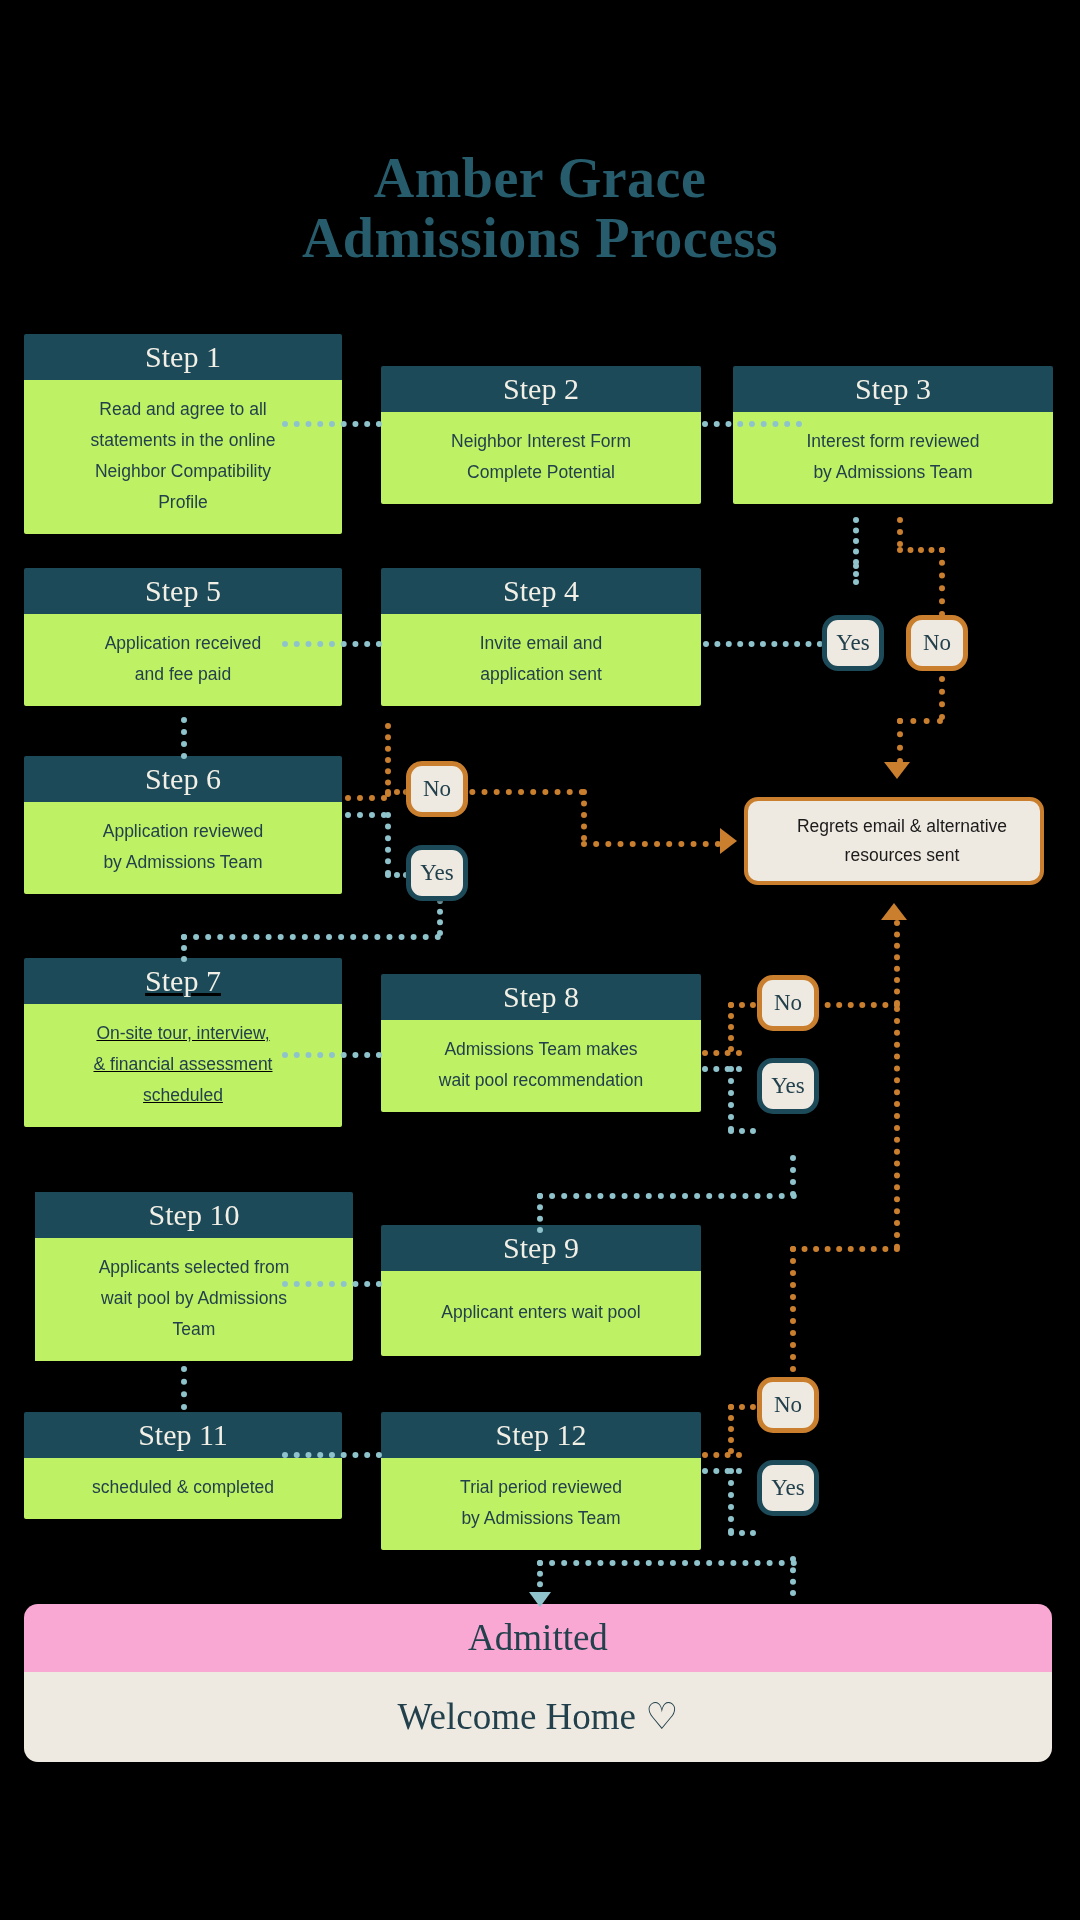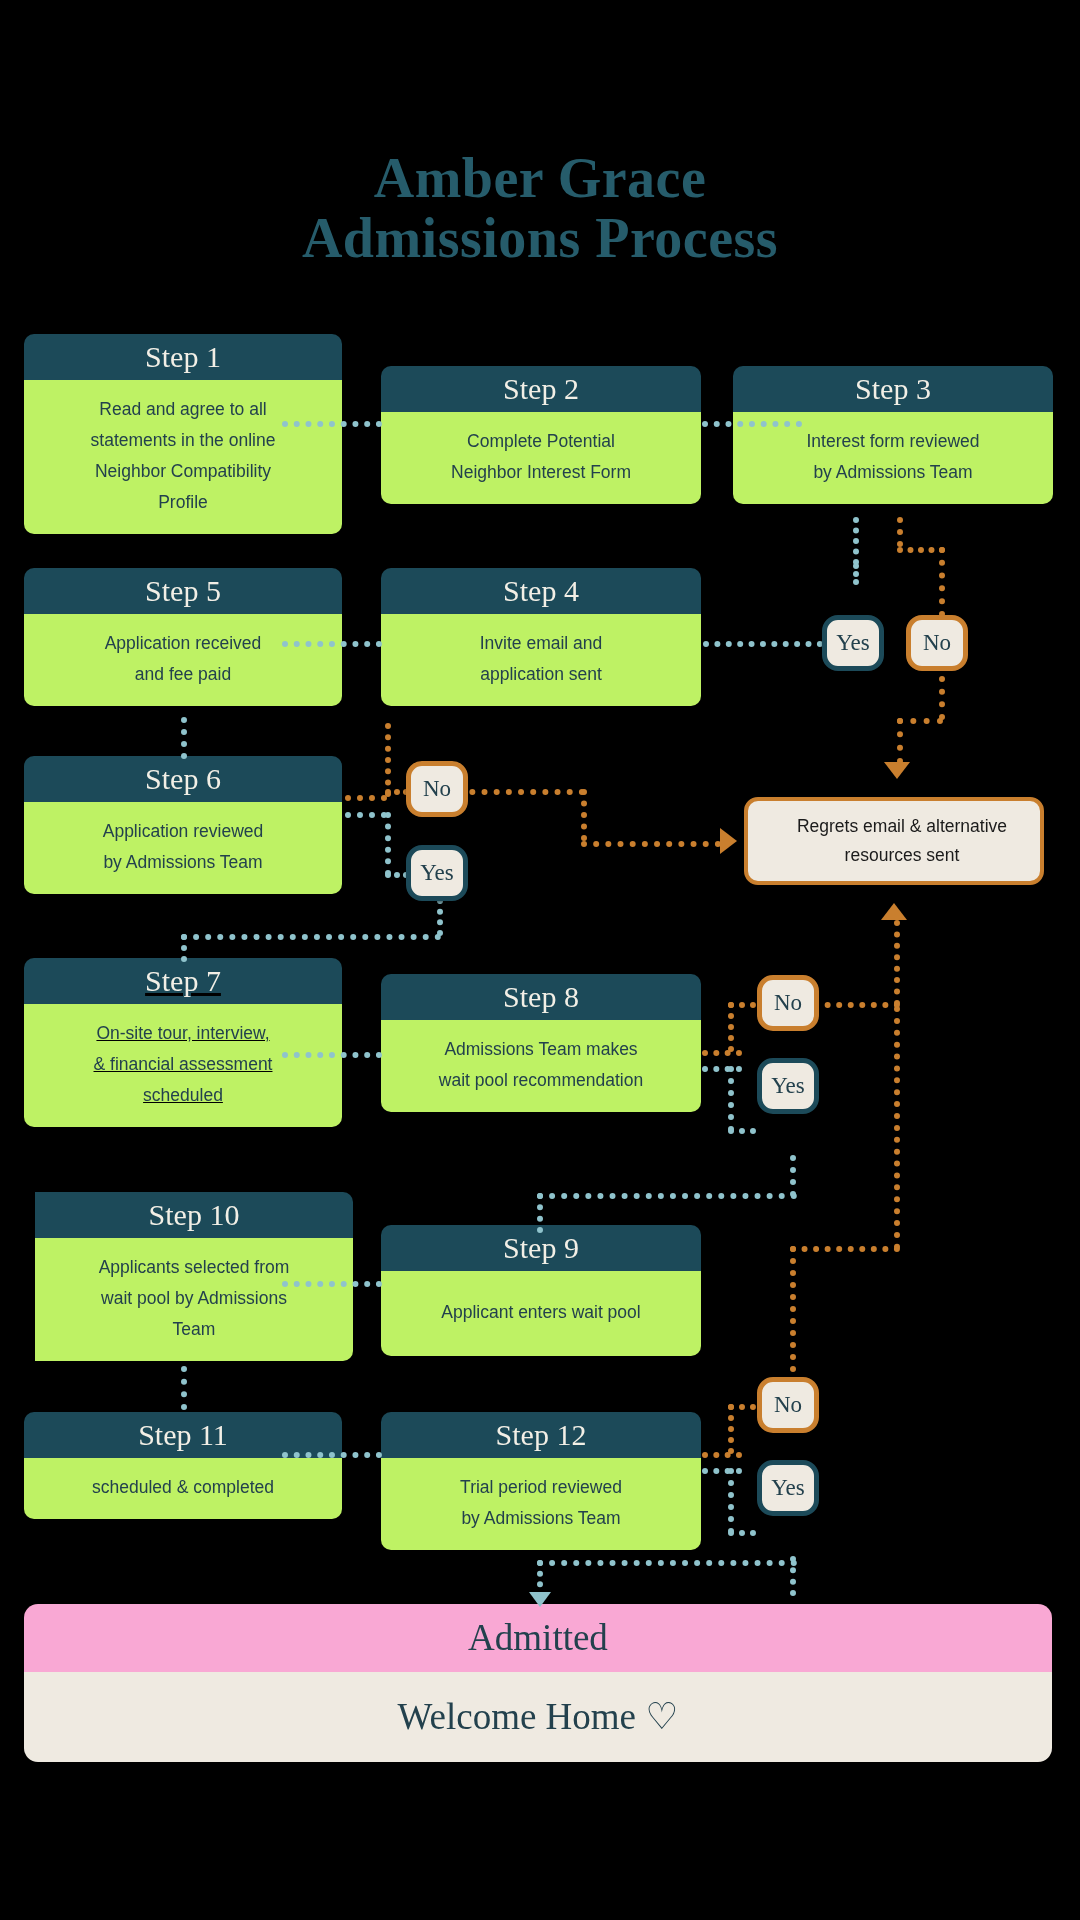--- a/index.html
+++ b/index.html
@@ -32,21 +32,21 @@
     font-weight: 700;
     line-height: 1.08;
     color: #265c6b;
     letter-spacing: 0.5px;
   }
   #title .tline { display: block; }
 
   
   .card {
     position: absolute;
-    border-radius: 10px;
+    border-radius: 2px;
     overflow: hidden;
     box-shadow: 0 2px 4px rgba(0,0,0,0.5);
   }
   .card .hdr {
     background: #1c4a59;
     color: #f2efe6;
     font-family: "Liberation Serif", serif;
     font-size: 30px;
     font-weight: 400;
     text-align: center;
@@ -267,22 +267,22 @@
       <span class="ln">Read and agree to all</span>
       <span class="ln">statements in the online</span>
       <span class="ln">Neighbor Compatibility</span>
       <span class="ln">Profile</span>
     </div>
   </div>
 
   <div class="card" style="left:381px; top:366px; width:320px;">
     <div class="hdr">Step 2</div>
     <div class="bdy">
+      <span class="ln">Neighbor Interest Form</span>
       <span class="ln">Complete Potential</span>
-      <span class="ln">Neighbor Interest Form</span>
     </div>
   </div>
 
   <div class="card" style="left:733px; top:366px; width:320px;">
     <div class="hdr">Step 3</div>
     <div class="bdy">
       <span class="ln">Interest form reviewed</span>
       <span class="ln">by Admissions Team</span>
     </div>
   </div>

